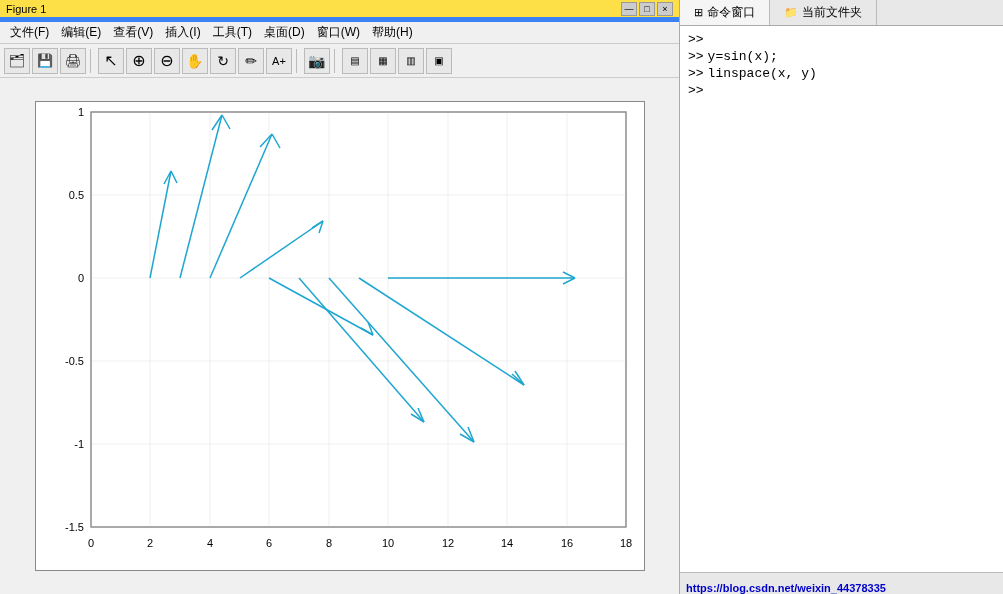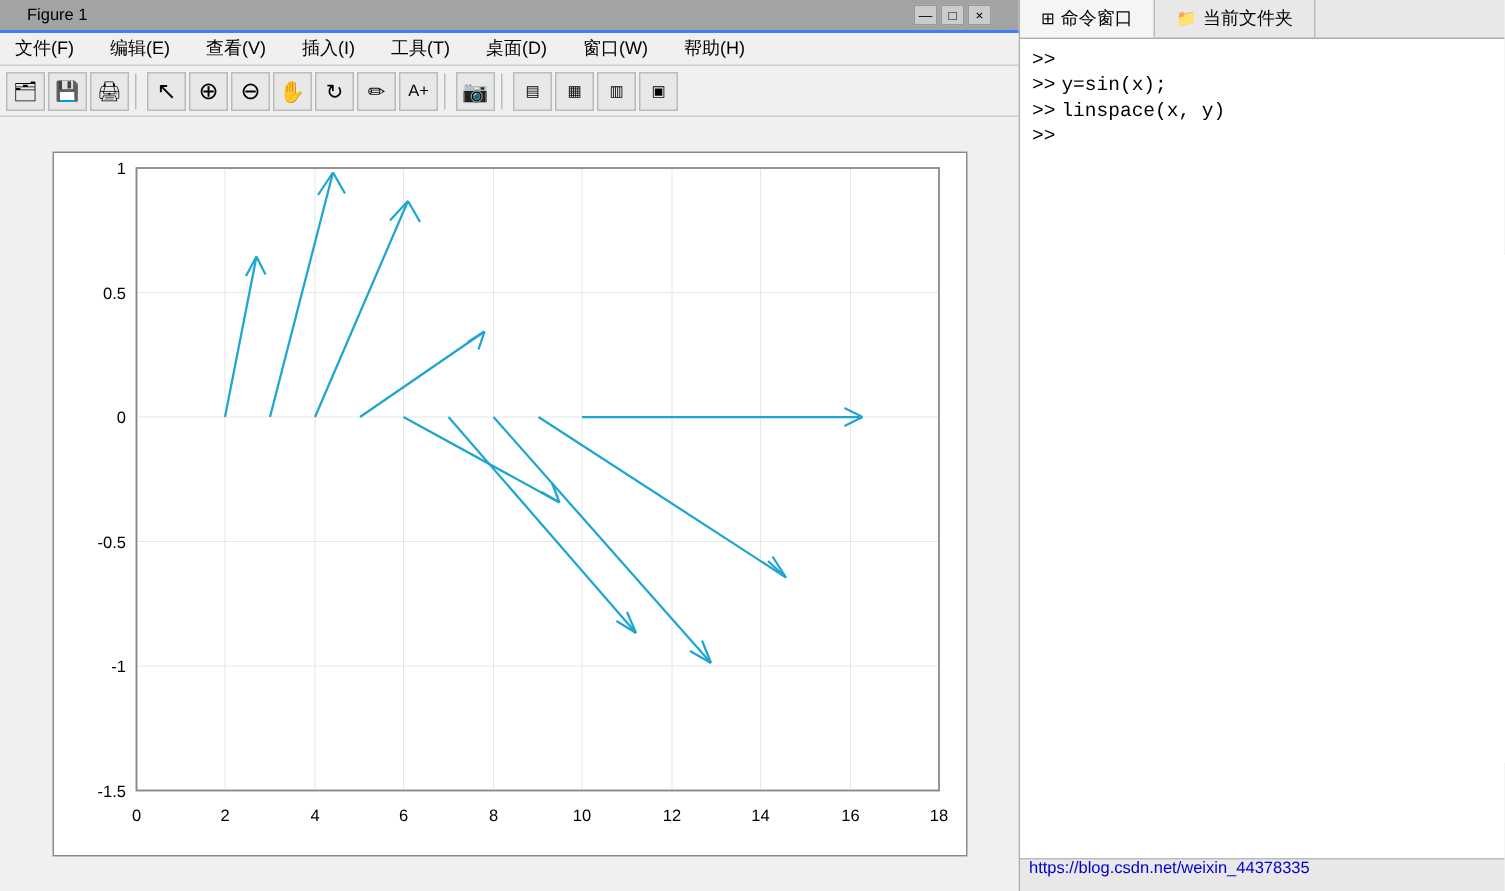--- a/index.html
+++ b/index.html
@@ -20,25 +20,25 @@
       height: 594px;
       background: #f0f0f0;
       display: flex;
       flex-direction: column;
       border-right: 1px solid #aaa;
     }
 
     
     #title-bar {
       height: 22px;
-      background: #a3a3a3;
-      display: flex;
-      align-items: center;
-      padding: 0 18px;
-      border-bottom: 2px solid #3b82f6;
+      background: #fde047;
+      display: flex;
+      align-items: center;
+      padding: 0 6px;
+      border-bottom: 5px solid #3b82f6;
       font-size: 11px;
     }
     #title-bar-text {
       flex: 1;
       font-size: 11px;
       color: #000;
     }
     #title-bar-buttons {
       display: flex;
       gap: 2px;
@@ -56,21 +56,21 @@
     }
 
     
     #menu-bar {
       height: 22px;
       background: #f0f0f0;
       display: flex;
       align-items: center;
       padding: 0 4px;
       border-bottom: 1px solid #ccc;
-      gap: 12px;
+      gap: 0;
     }
     .menu-item {
       padding: 2px 6px;
       font-size: 12px;
       cursor: pointer;
       color: #000;
     }
 
     
     #toolbar {
@@ -174,24 +174,25 @@
     .cmd-text {
       color: #000;
     }
 
     
     #right-bottom {
       height: 22px;
       background: #e8e8e8;
       border-top: 1px solid #bbb;
       display: flex;
-      align-items: flex-start;
+      align-items: flex-end;
       padding: 0 6px;
       font-size: 11px;
       color: #0000cc;
+      font-weight: bold;
     }
 
     
     .axis-tick-label {
       font-family: Arial, sans-serif;
       font-size: 11px;
       fill: #000;
     }
   </style>
 </head>

